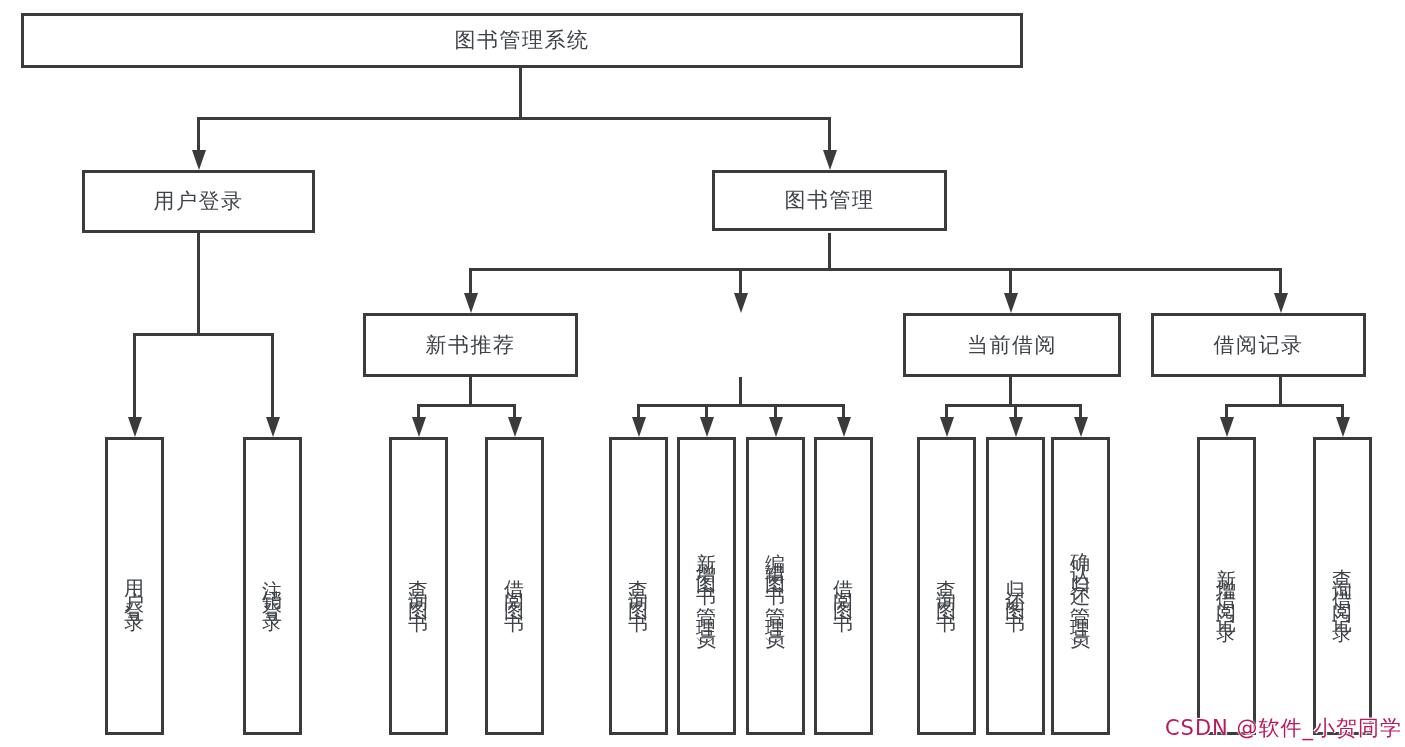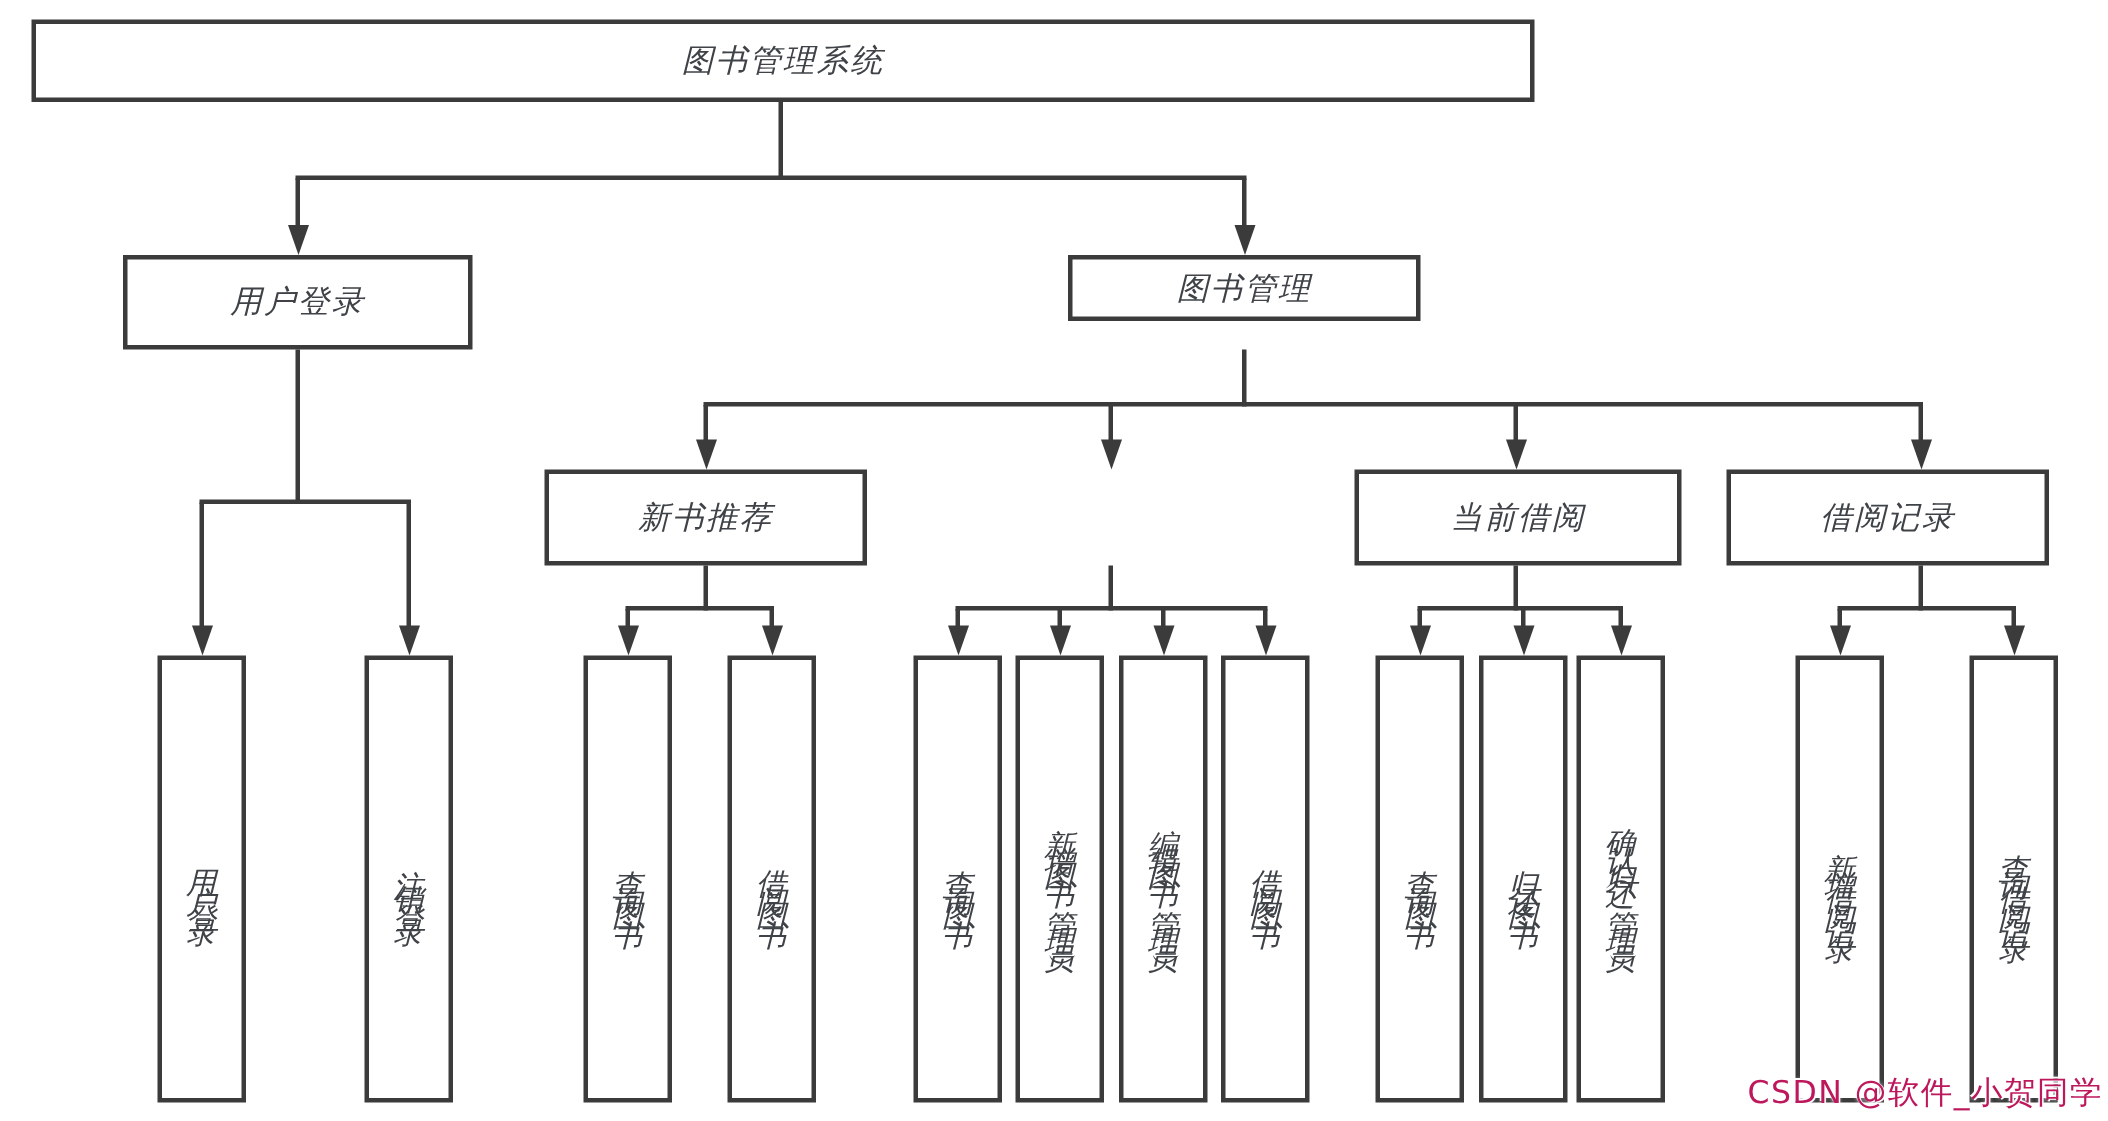--- a/index.html
+++ b/index.html
@@ -3,21 +3,21 @@
 <meta charset="utf-8">
 <style>
   html,body { margin:0; padding:0; background:#ffffff; }
   .canvas {
     position:relative; width:1405px; height:747px; background:#ffffff;
     font-family:"DejaVu Sans","Liberation Sans",sans-serif; overflow:hidden;
   }
   .node {
     position:absolute; box-sizing:border-box;
     border:3px solid #3b3b3b; background:#ffffff; color:#3f4348;
-    display:flex; align-items:center; justify-content:center;font-style:italic;
+    display:flex; align-items:center; justify-content:center;
   }
   .node.h { font-size:21px; letter-spacing:1.5px; line-height:1; }
   .node.v {
     writing-mode:vertical-rl; text-orientation:mixed;
     font-size:20px; letter-spacing:11px; line-height:1;
   }
   .hl { position:absolute; height:3px; background:#3b3b3b; }
   .vl { position:absolute; width:3px;  background:#3b3b3b; }
   .ah {
     position:absolute; width:0; height:0;
@@ -31,21 +31,21 @@
   }
 </style>
 </head>
 <body>
 
 <div class="canvas">
 
   <div class="node h" style="left:21px; top:13px; width:1002px; height:55px;">图书管理系统</div>
 
   <div class="node h" style="left:82px; top:170px; width:233px; height:63px;">用户登录</div>
-  <div class="node h" style="left:712px; top:170px; width:235px; height:44px;">图书管理</div>
+  <div class="node h" style="left:712px; top:170px; width:235px; height:61px;">图书管理</div>
 
   <div class="node h" style="left:363px; top:313px; width:215px; height:64px;">新书推荐</div>
   <div class="node h" style="left:903px; top:313px; width:218px; height:64px;">当前借阅</div>
   <div class="node h" style="left:1151px; top:313px; width:215px; height:64px;">借阅记录</div>
 
   <div class="node v" style="left:105px; top:437px; width:59px; height:298px;">用户登录</div>
   <div class="node v" style="left:243px; top:437px; width:59px; height:298px;">注销登录</div>
 
   <div class="node v" style="left:389px; top:437px; width:59px; height:298px;">查询图书</div>
   <div class="node v" style="left:485px; top:437px; width:59px; height:298px;">借阅图书</div>

